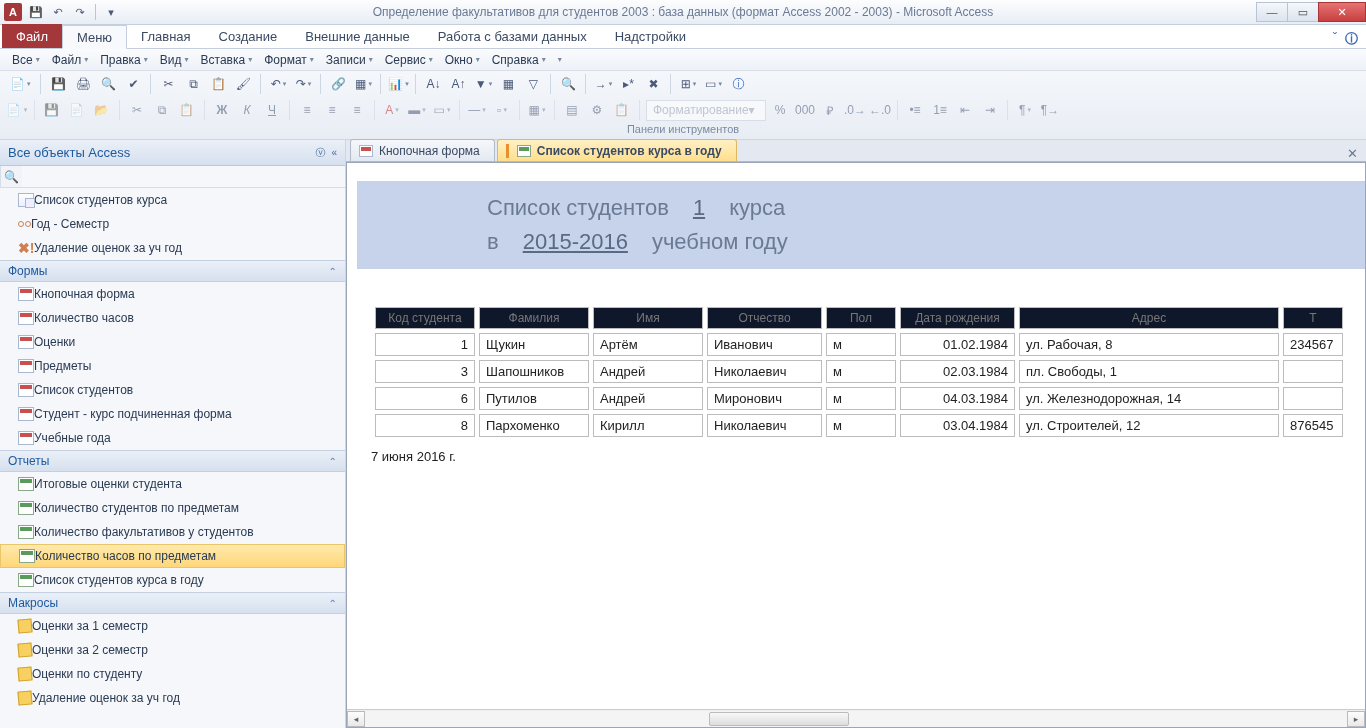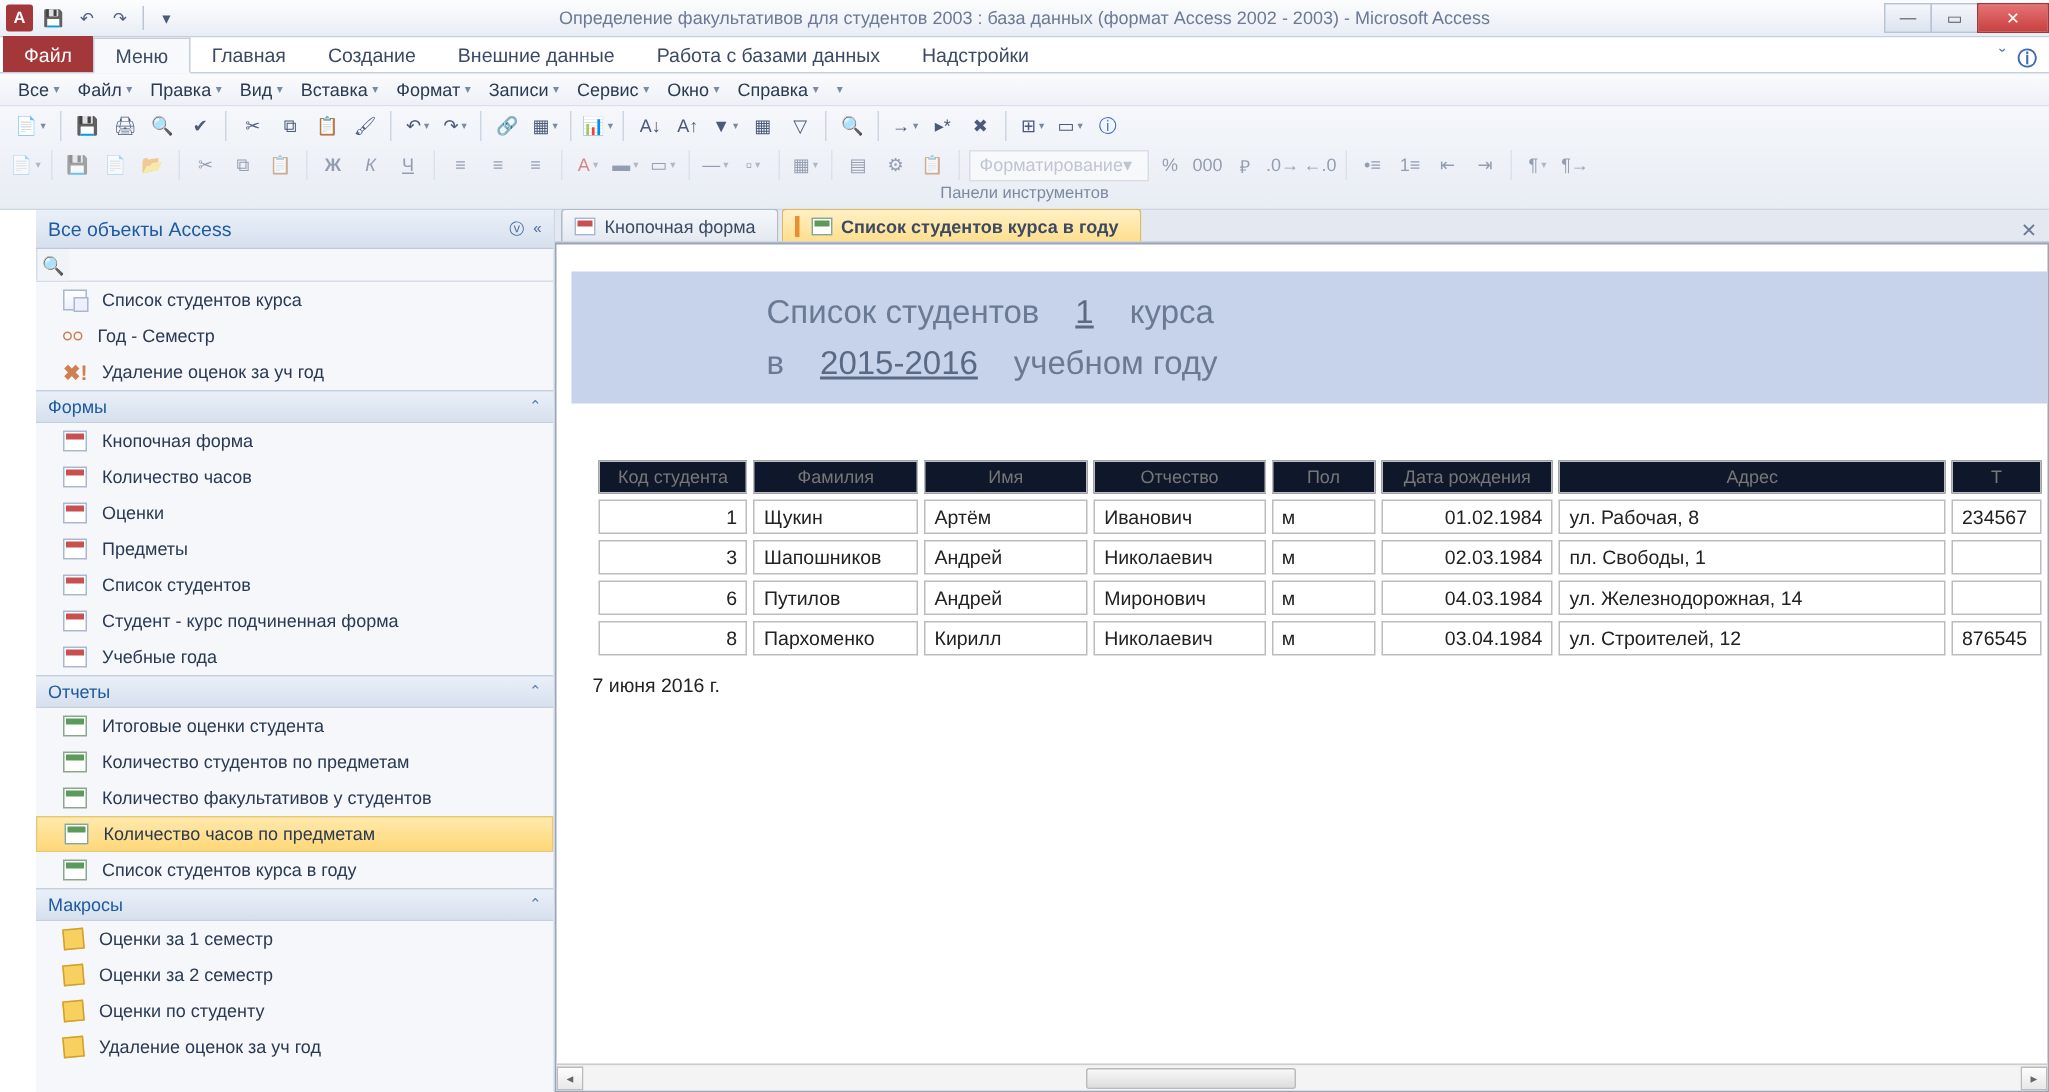--- a/index.html
+++ b/index.html
@@ -33,32 +33,32 @@
   .tool-row { height: 26px; display: flex; align-items: center; padding: 0 6px; gap: 3px; }
   .tbtn { width: 22px; height: 22px; display: flex; align-items: center; justify-content: center; color: #4a5a78; border-radius: 2px; }
   .tbtn.dd::after { content: "▾"; font-size: 7px; margin-left: 2px; color: #7a8aa0; }
   .tbtn.wide { width: auto; padding: 0 4px; }
   .tsep { width: 1px; height: 20px; background: #cdd6e3; margin: 0 3px; }
   .group-label-row { height: 16px; display: flex; color: #7a8aa0; font-size: 11px; justify-content: center; padding-bottom: 2px; }
   .fmt-box { height: 21px; border: 1px solid #c8d0dc; background: #fff; padding: 0 6px; display: flex; align-items: center; color: #9aa4b4; min-width: 120px; }
   .disabled { opacity: 0.55; }
 
   
-  .main { display: flex; height: 588px; padding-left: 24px; }
+  .main { display: flex; height: 588px; }
 
   
   .navpane { width: 346px; border-right: 1px solid #cdd6e3; display: flex; flex-direction: column; background: #f5f7fa; }
   .nav-header { height: 26px; background: linear-gradient(#eaf0f8,#d6e0ee); border-bottom: 1px solid #bdc9db; display: flex; align-items: center; padding: 0 8px; color: #1e5aa0; font-size: 13px; gap: 6px; }
   .nav-header .spacer { flex: 1; }
   .nav-header .dd, .nav-header .collapse { color: #4b6a9c; font-size: 10px; }
   .nav-search { height: 22px; display: flex; border-bottom: 1px solid #d6dde8; }
   .nav-search input { flex: 1; border: none; padding: 0 6px; font-style: italic; color: #888; background: #fff; outline: none; font-size: 12px; }
   .nav-search .mag { width: 22px; display: flex; align-items: center; justify-content: center; color: #6a87b3; border-left: 1px solid #d6dde8; background: #f0f3f8; }
   .nav-list { flex: 1; overflow-y: auto; }
-  .nav-item { height: 24px; display: flex; align-items: center; padding: 0 8px 0 18px; gap: 10px; color: #2a3a52; }
+  .nav-item { height: 24px; display: flex; align-items: center; padding: 0 8px 0 18px; color: #2a3a52; }
   .nav-item.sel { background: linear-gradient(#ffe9ad,#ffd778); border: 1px solid #e9c768; }
   .nav-group { height: 22px; background: linear-gradient(#eaf0f8,#d6e0ee); border-top: 1px solid #c5d0df; border-bottom: 1px solid #c5d0df; display: flex; align-items: center; padding: 0 8px; color: #1e5aa0; font-size: 12px; }
   .nav-group .spacer { flex: 1; }
   .nav-group .chev { color: #5a7ab0; font-size: 10px; }
   .obj-ico { width: 16px; height: 14px; flex-shrink: 0; }
   .ico-query { background: linear-gradient(#fff,#eef); border: 1px solid #a8b8d0; position: relative; }
   .ico-query::after { content: ""; position: absolute; right: -2px; bottom: -2px; width: 8px; height: 8px; background: #eef; border: 1px solid #a8b8d0; }
   .ico-form { background: #fff; border: 1px solid #a8b8d0; position: relative; }
   .ico-form::before { content: ""; position: absolute; top: 1px; left: 1px; right: 1px; height: 4px; background: #c85050; }
   .ico-report { background: #fff; border: 1px solid #88a888; position: relative; }

